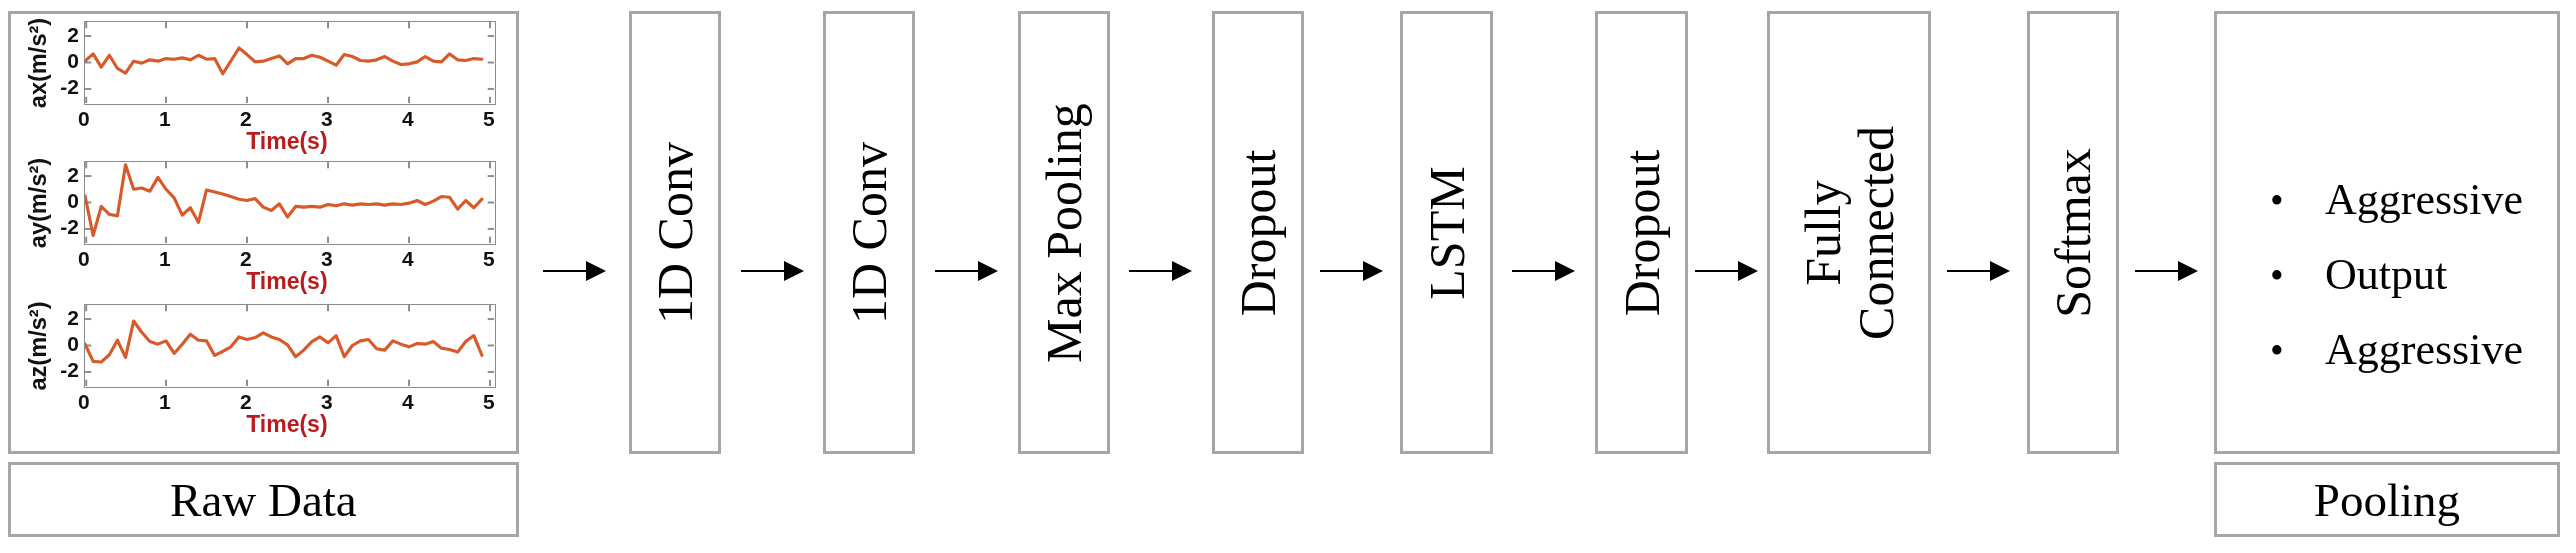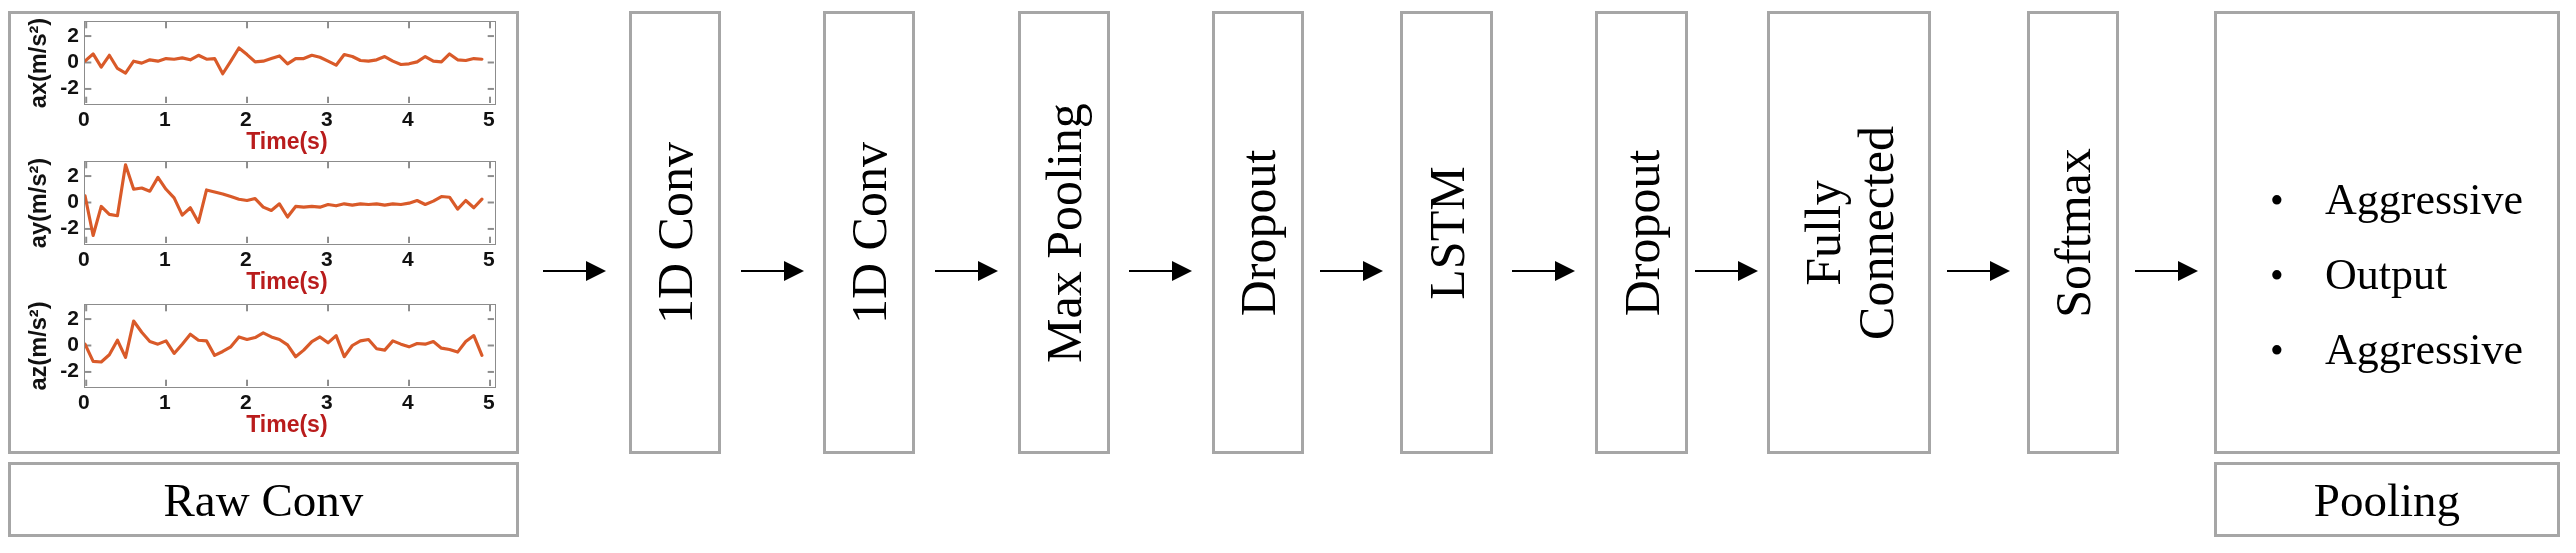--- a/index.html
+++ b/index.html
@@ -153,21 +153,21 @@
         <span class="xticklab" style="left: 302px;">3</span>
         <span class="xticklab" style="left: 383px;">4</span>
         <span class="xticklab" style="left: 464px;">5</span>
         <span class="yticklab" style="top: 1.5px;">2</span>
         <span class="yticklab" style="top: 28px;">0</span>
         <span class="yticklab" style="top: 54px;">-2</span>
       </div>
   </div>
 
   <div class="gbox rawlabel">
-    <span>Raw Conv</span>
+    <span>Raw Data</span>
   </div>
 
   <div class="layer" style="left:629px;width:92px">
       <span class="rot">1D Conv</span>
     </div>
   <div class="layer" style="left:823px;width:92px">
       <span class="rot">1D Conv</span>
     </div>
   <div class="layer" style="left:1018px;width:92px">
       <span class="rot">Max Pooling</span>

